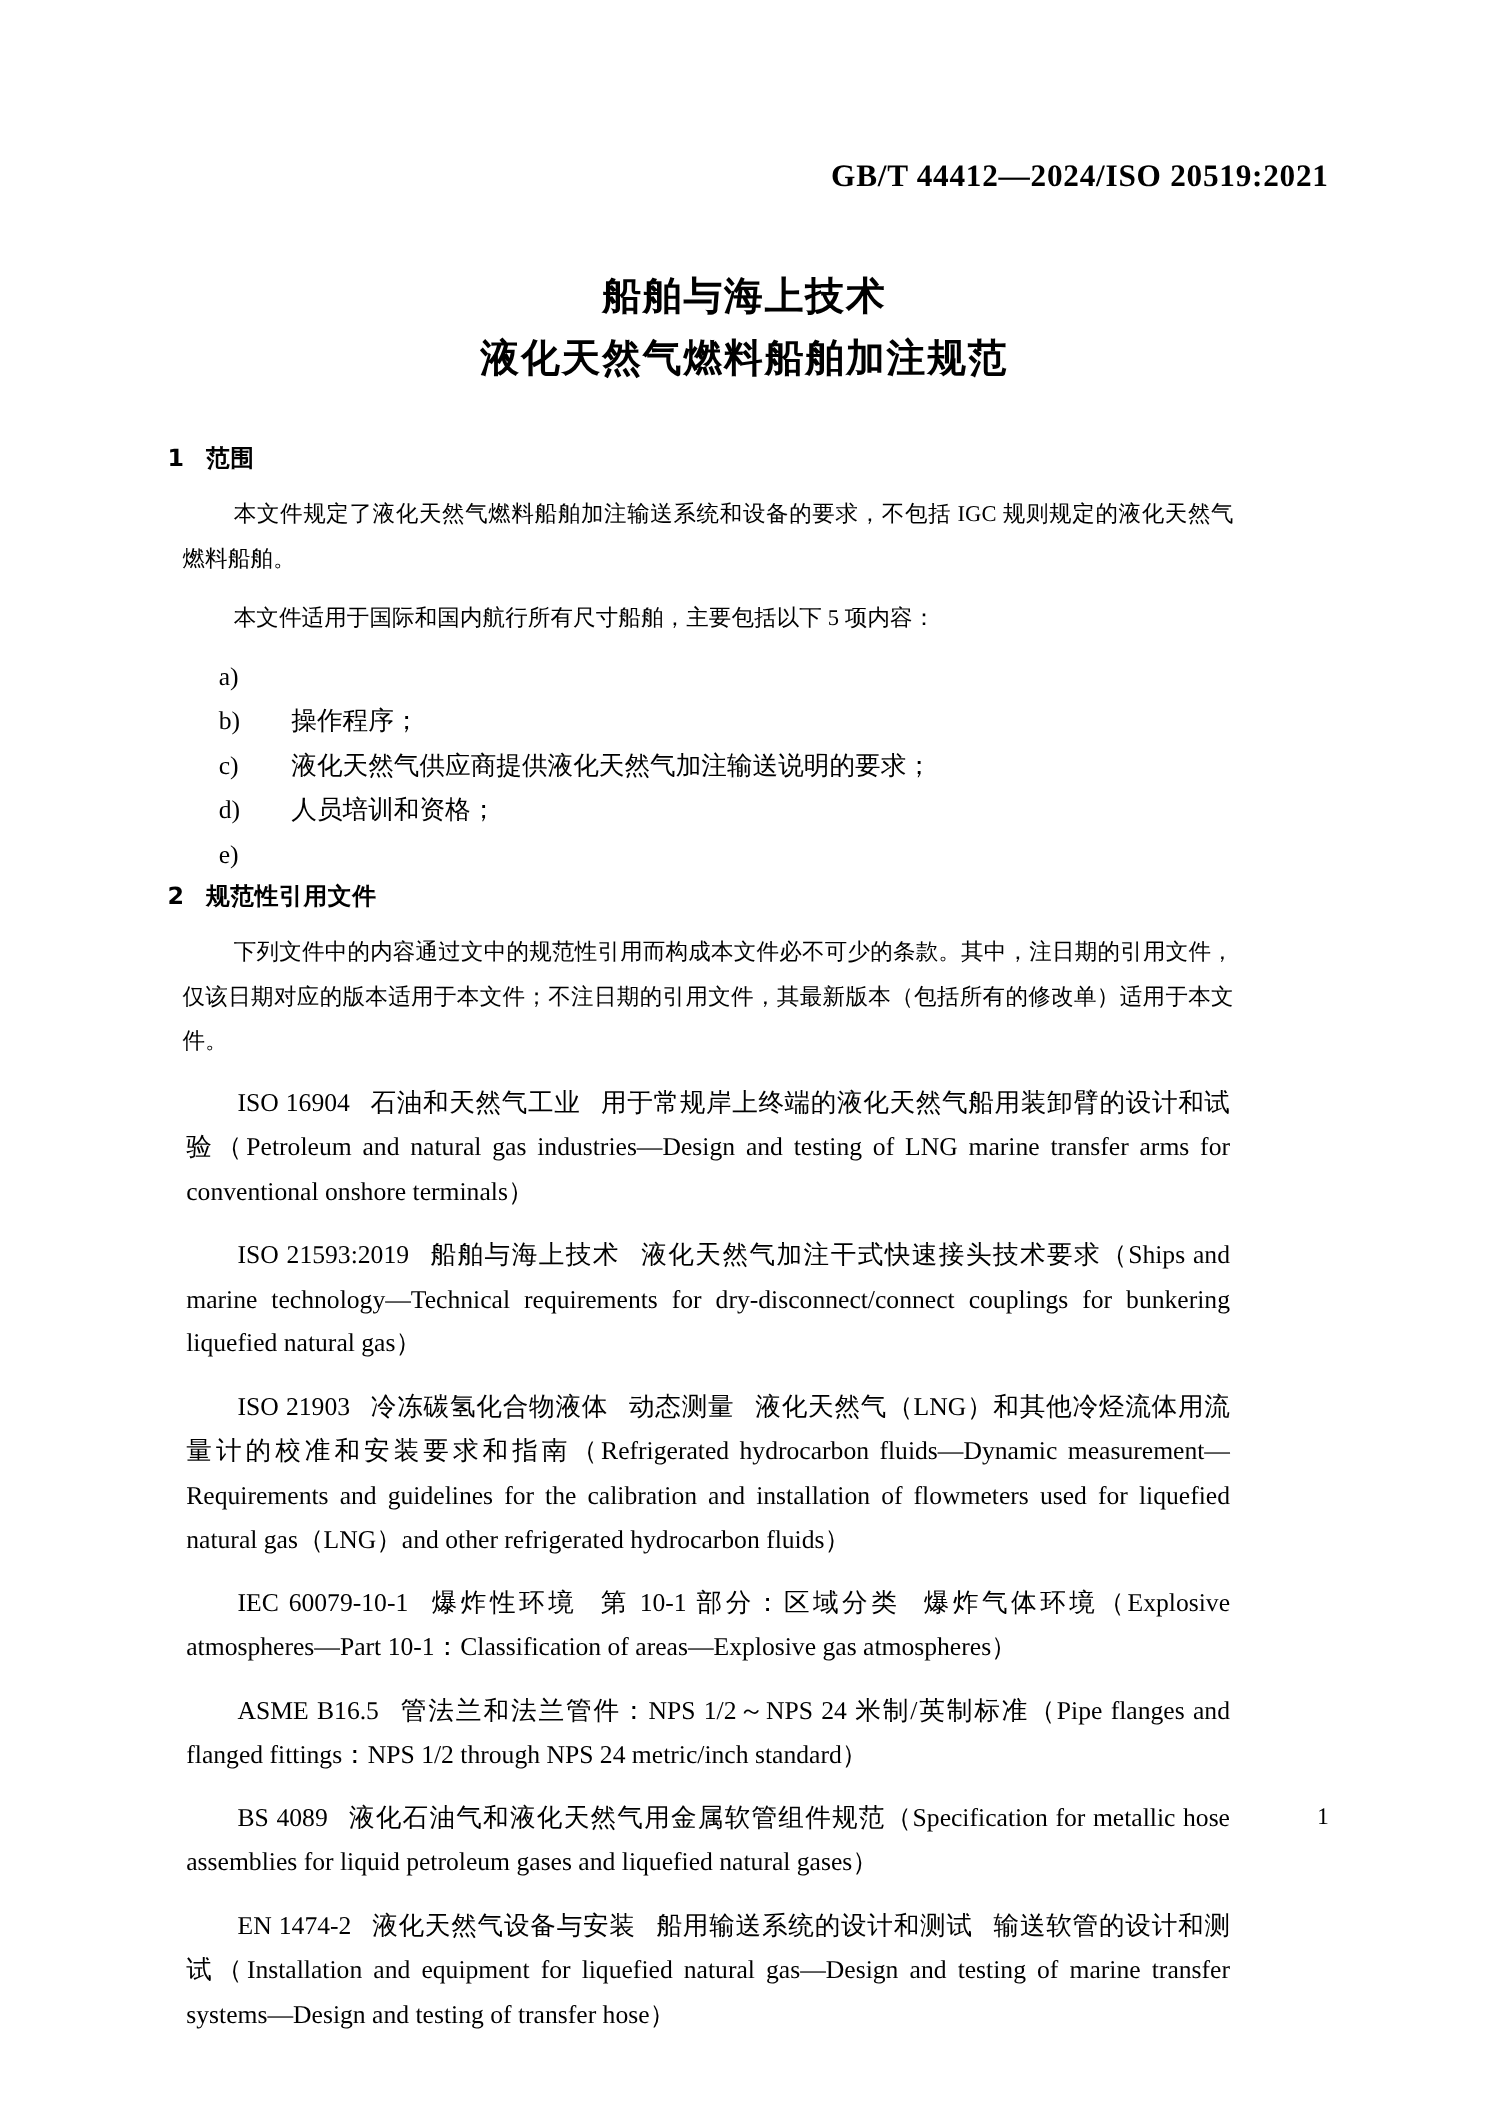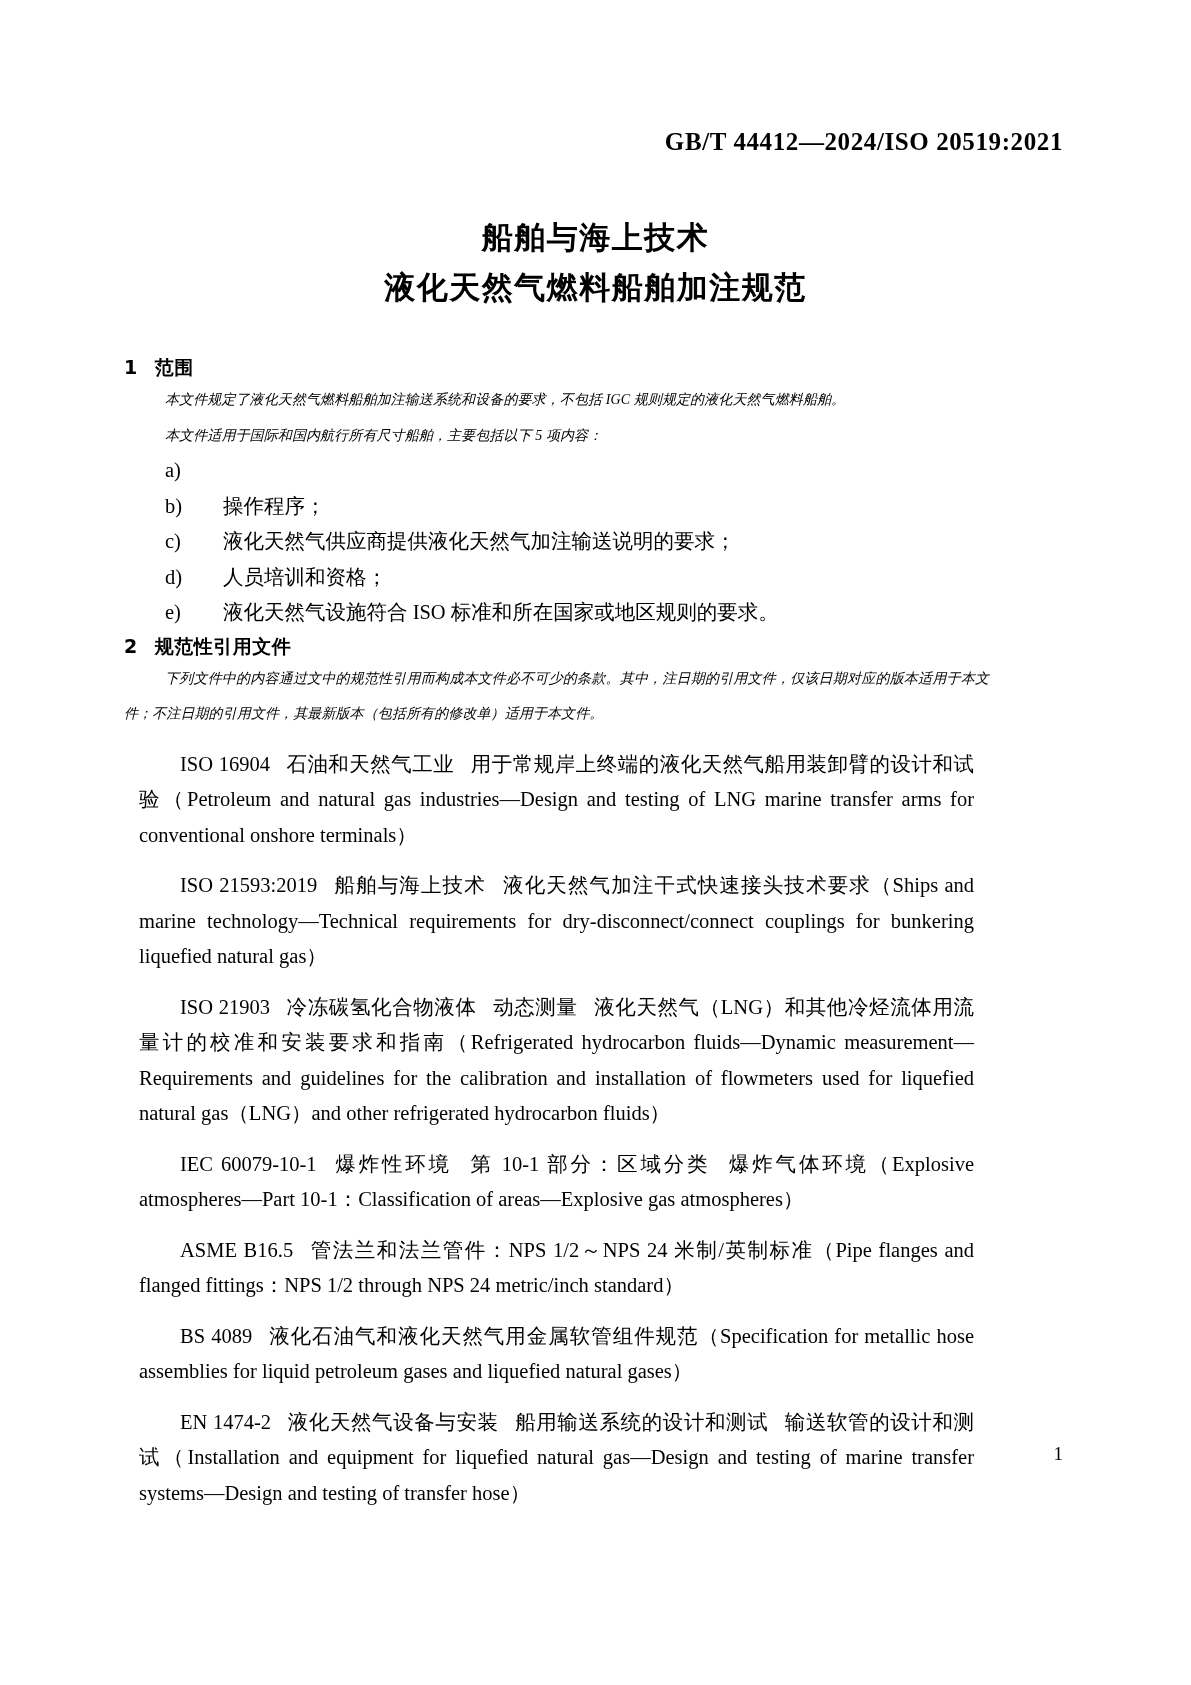--- a/index.html
+++ b/index.html
@@ -44,44 +44,43 @@
     font-weight: bold;
     font-size: 31px;
     line-height: 50px;
     letter-spacing: 1.5px;
   }
   .doc-title .line2 { display: block; }
 
   
   .content {
     position: absolute;
-    left: 124px;
+    left: 134px;
     top: 352px;
     width: 865px;
   }
   h2.section {
     margin: 0;
     font-family: "DejaVu Sans", "Liberation Sans", sans-serif;
     font-weight: bold;
     font-size: 19px;
     letter-spacing: 0.5px;
     line-height: 30px;
   }
   h2.section .num { margin-right: 17px; }
   .sec1-heading { margin-bottom: 34px; }
   .sec2-heading { margin-top: 36px; margin-bottom: 34px; }
 
   p.body {
-    margin: 0;
-    font-size: 14px;
+    margin: 12px;
+    font-size: 18px;
     line-height: 35.5px;
     text-align: justify;
     text-justify: inter-character;
     letter-spacing: 0.1px;
-    font-style: italic;
   }
   p.indent { text-indent: 41px; }
 
   
   ul.alpha {
     margin: 0;
     padding: 0;
     list-style: none;
   }
   ul.alpha li {
@@ -150,21 +149,20 @@
       <li>
         <span class="marker">c)</span>
         <span class="txt">液化天然气供应商提供液化天然气加注输送说明的要求；</span>
       </li>
       <li>
         <span class="marker">d)</span>
         <span class="txt">人员培训和资格；</span>
       </li>
       <li>
         <span class="marker">e)</span>
-        <span class="txt">液化天然气设施符合 ISO 标准和所在国家或地区规则的要求。</span>
       </li>
     </ul>
 
     <h2 class="section sec2-heading">
       <span class="num">2</span><span>规范性引用文件</span>
     </h2>
 
     <p class="body indent">下列文件中的内容通过文中的规范性引用而构成本文件必不可少的条款。其中，注日期的引用文件，仅该日期对应的版本适用于本文件；不注日期的引用文件，其最新版本（包括所有的修改单）适用于本文件。</p>
 
     <p class="ref">

